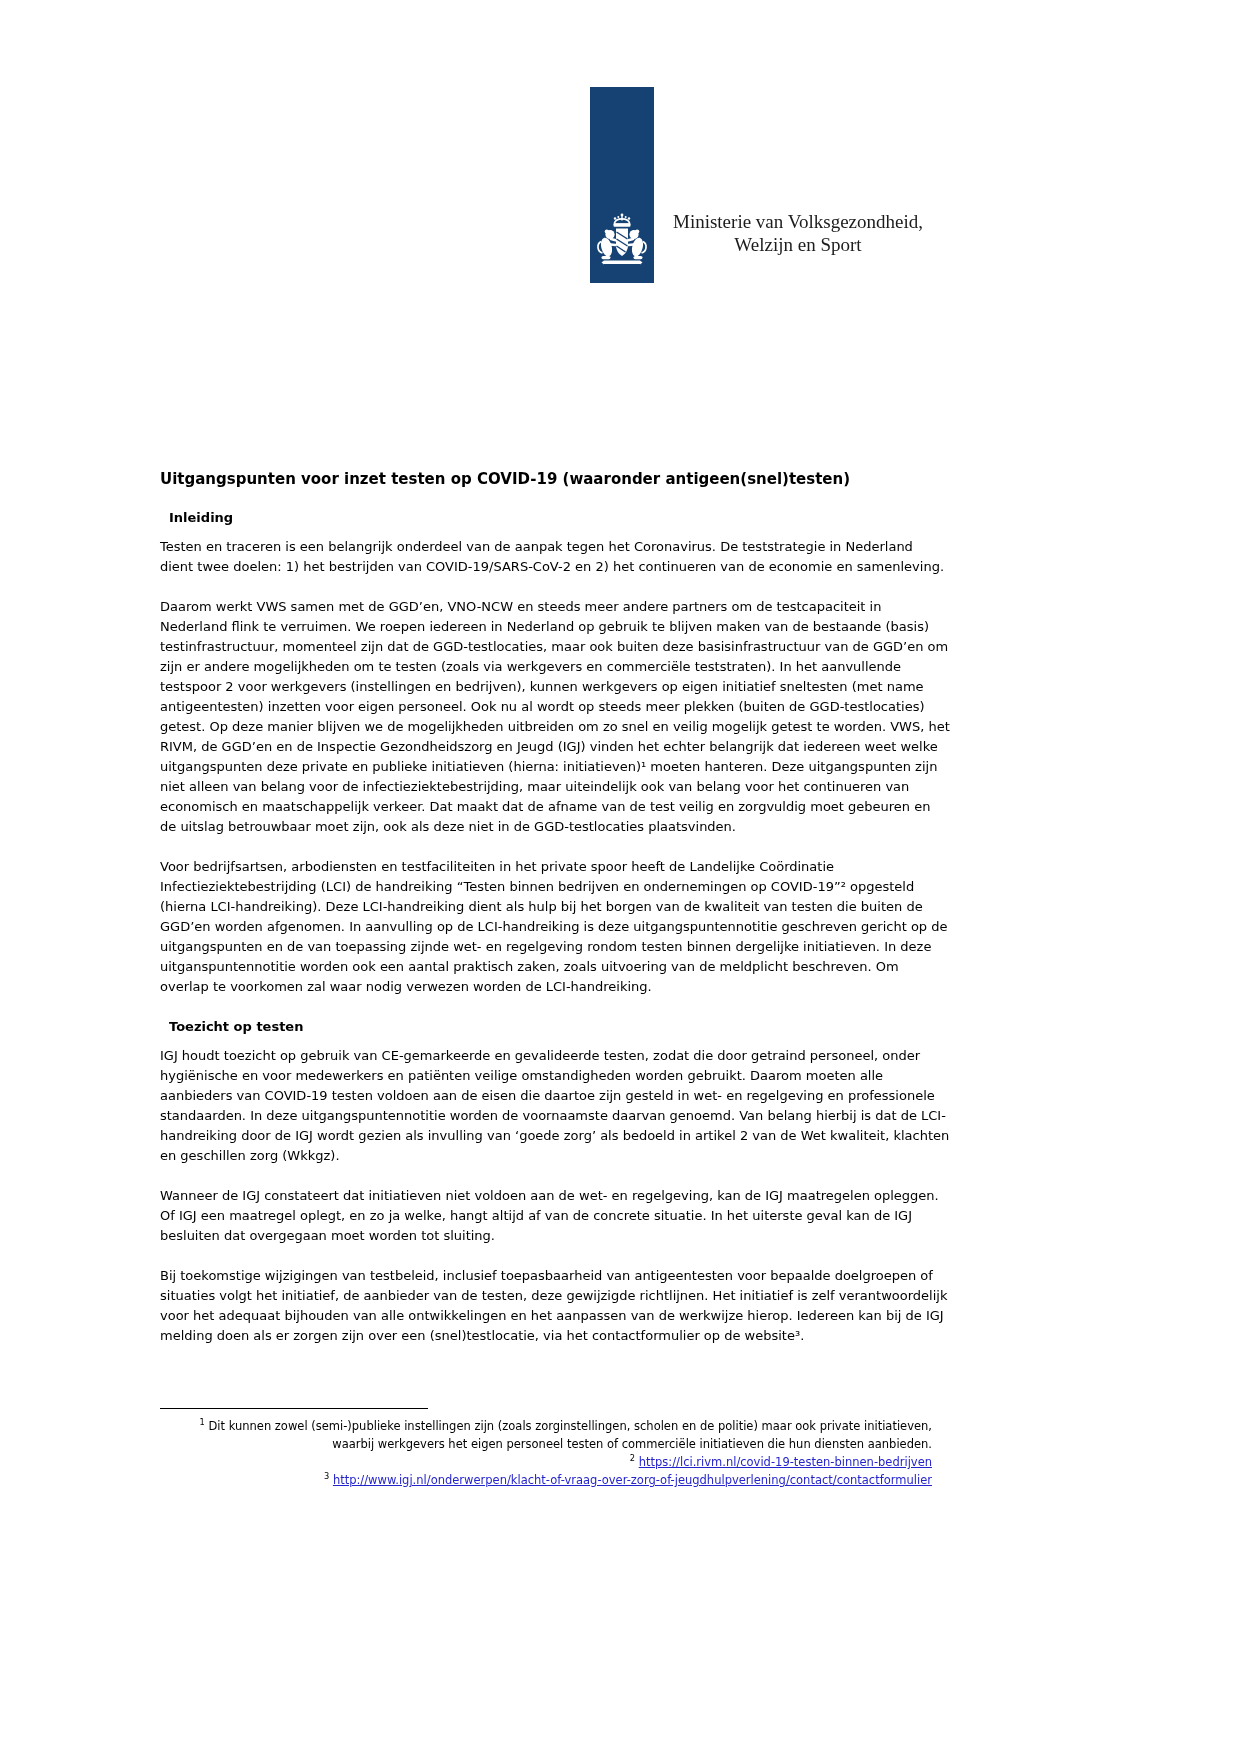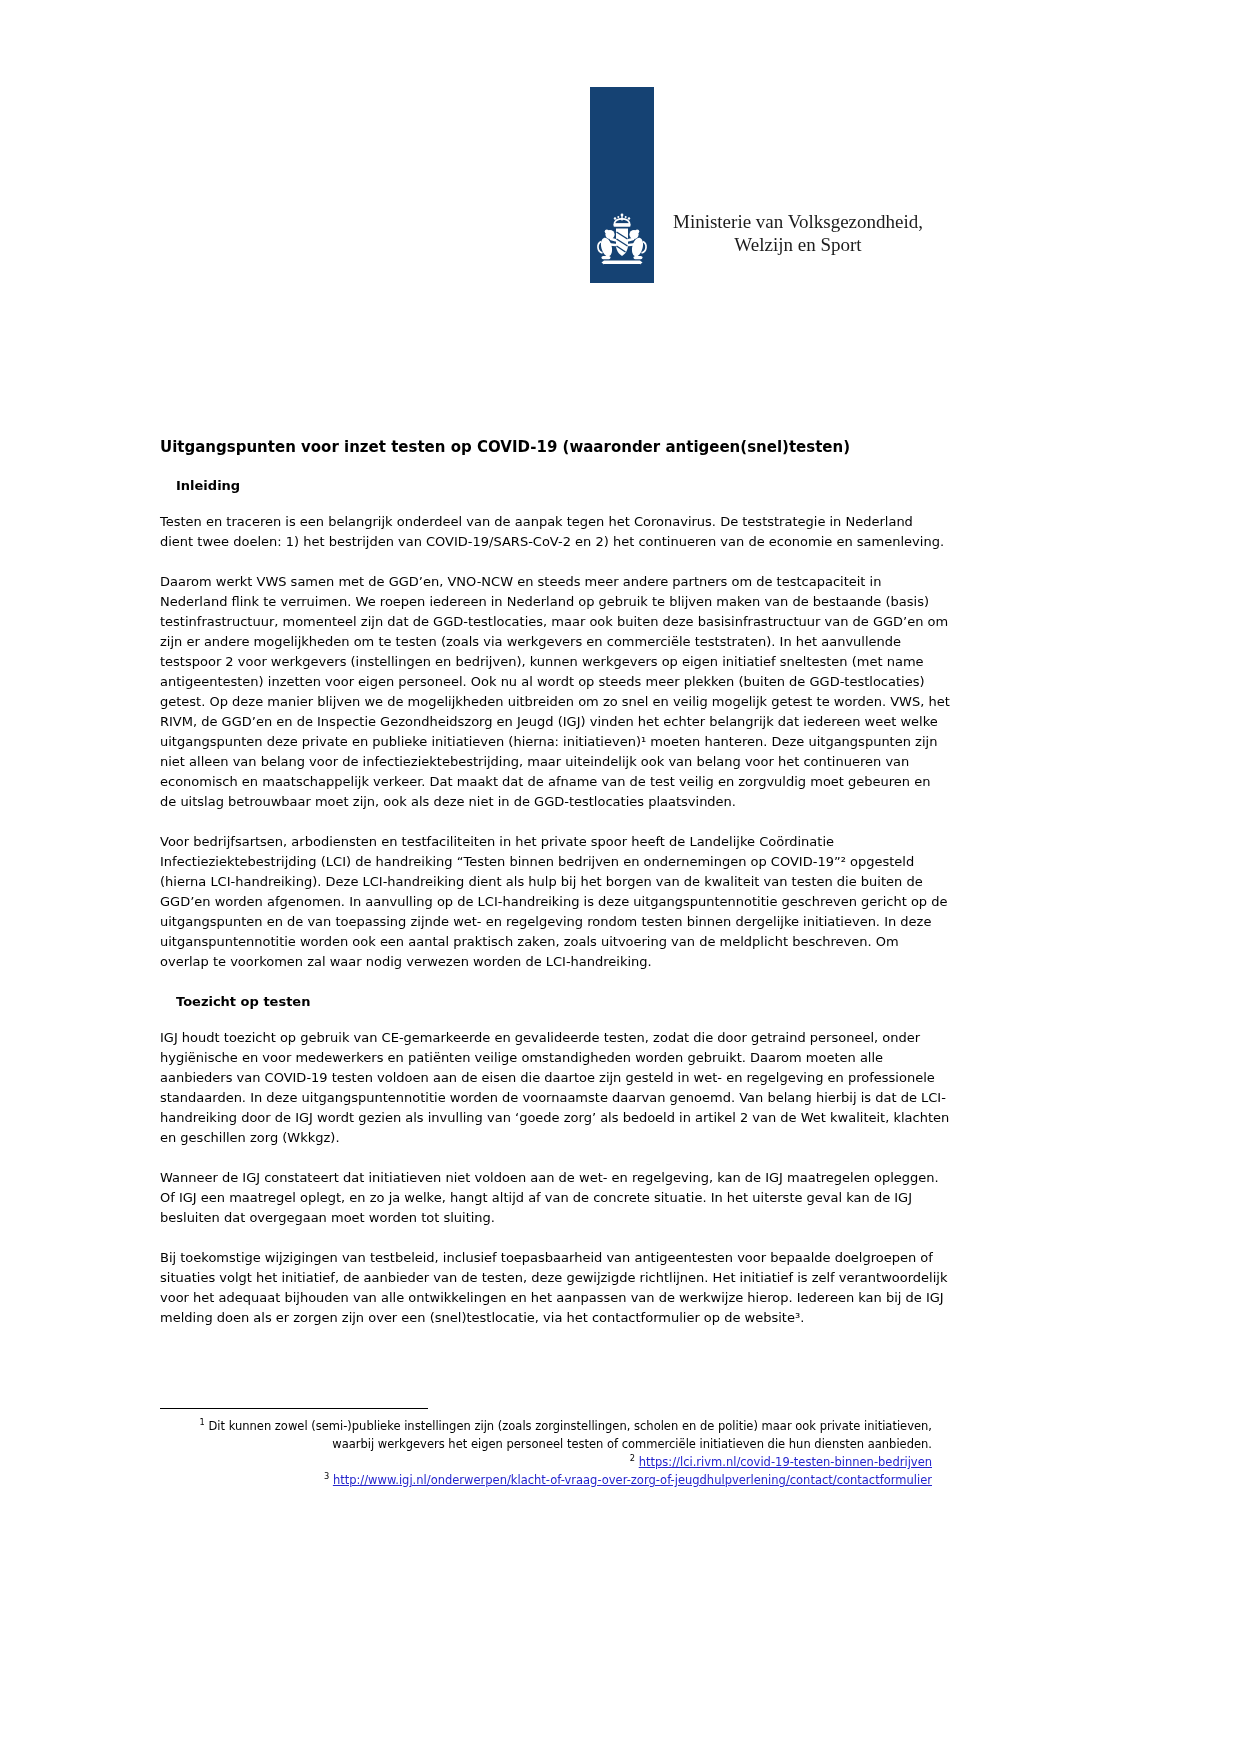--- a/index.html
+++ b/index.html
@@ -30,22 +30,22 @@
     font-family:"Liberation Serif",serif;
     font-size:19px;line-height:23px;color:#1c1c1c;
     white-space:nowrap;
     text-align:center;
   }
   .content{
     position:absolute;left:160px;top:435px;width:806px;
     font-size:13px;line-height:20px;color:#000;
   }
   .doc-title-wrap{margin:0 0 17px 0;}
-  .doc-title-line{font-weight:bold;font-size:15px;line-height:24px;}
-  .section-heading{font-weight:bold;font-size:13px;line-height:20px;margin:16px;}
+  .doc-title-line{font-weight:bold;font-size:15px;line-height:24px;margin-top:32px;}
+  .section-heading{font-weight:bold;font-size:13px;line-height:20px;margin:9px;}
   p.para{margin:0 16px 20px 0;padding:0;}
   .footnotes{
     position:absolute;left:160px;top:1408px;width:772px;
     font-size:11.5px;line-height:18px;color:#000;text-align:right;
   }
   .fn-sep{width:268px;height:0;border-top:1px solid #000;margin:0 0 8px 0;}
   .fn-line sup{font-size:0.72em;line-height:0;}
   .fn-link{text-decoration:underline;cursor:pointer;}
 </style>
 </head>

